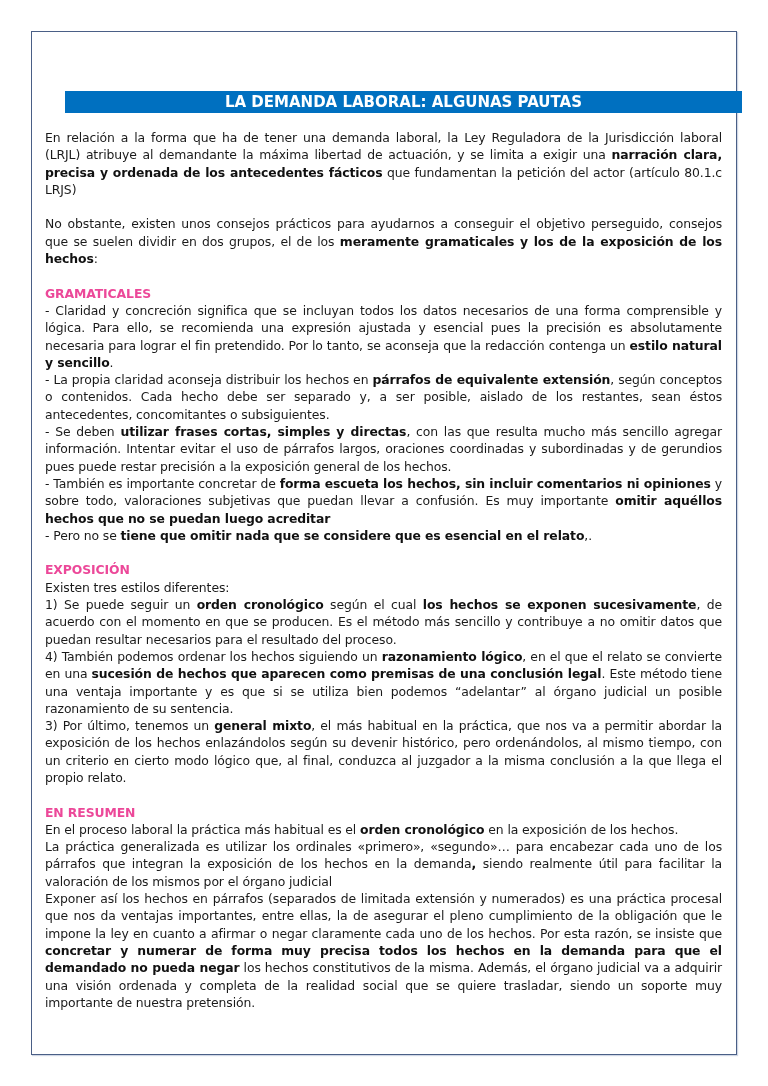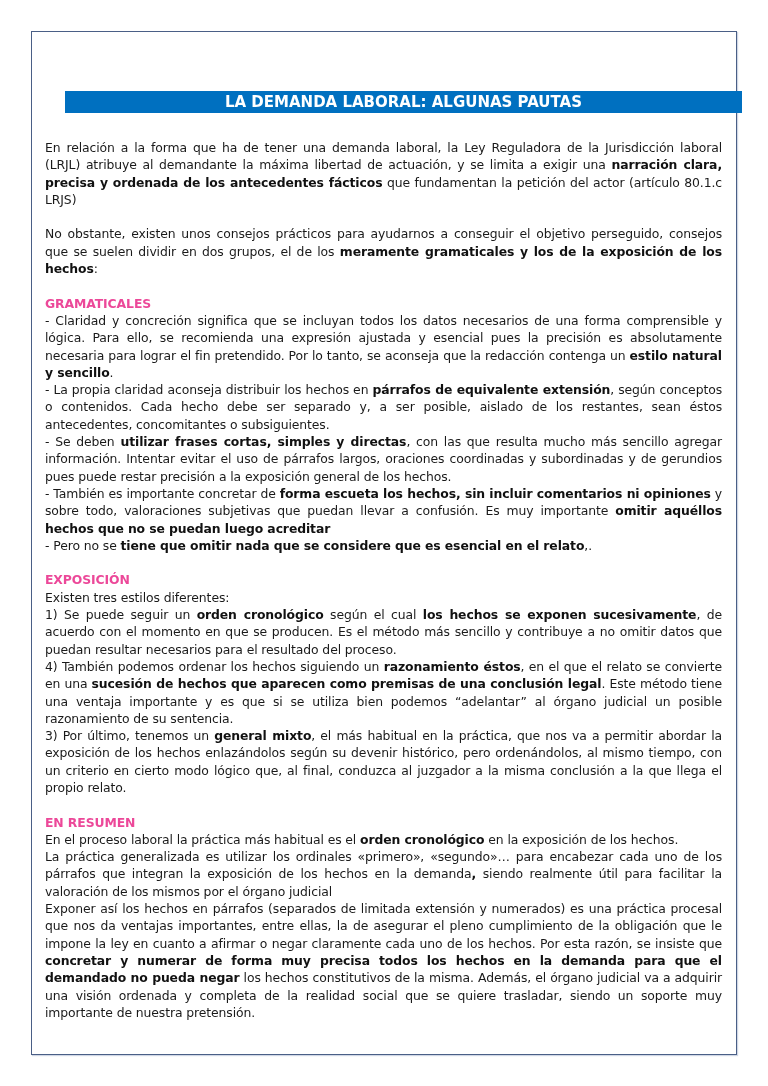--- a/index.html
+++ b/index.html
@@ -42,21 +42,20 @@
     }
     .content {
       position: absolute;
       left: 45px;
       top: 129px;
       width: 677px;
       font-size: 12.4px;
       line-height: 17.3px;
       text-align: justify;
       letter-spacing: -0.1px;
-      margin-top: 10px;
     }
     .content p {
       margin: 0;
     }
     .gap {
       height: 17.3px;
     }
     .heading {
       color: #ec4899;
       font-weight: bold;
@@ -96,21 +95,21 @@
   <p><span>- Pero no se </span><b>tiene que omitir nada que se considere que es esencial en el relato</b><span>,.</span></p>
 
   <div class="gap"></div>
 
   <p class="heading">EXPOSICIÓN</p>
 
   <p>Existen tres estilos diferentes:</p>
 
   <p><span>1) Se puede seguir un </span><b>orden cronológico</b><span> según el cual </span><b>los hechos se exponen sucesivamente</b><span>, de acuerdo con el momento en que se producen. Es el método más sencillo y contribuye a no omitir datos que puedan resultar necesarios para el resultado del proceso.</span></p>
 
-  <p><span>4) También podemos ordenar los hechos siguiendo un </span><b>razonamiento éstos</b><span>, en el que el relato se convierte en una </span><b>sucesión de hechos que aparecen como premisas de una conclusión legal</b><span>. Este método tiene una ventaja importante y es que si se utiliza bien podemos “adelantar” al órgano judicial un posible razonamiento de su sentencia.</span></p>
+  <p><span>4) También podemos ordenar los hechos siguiendo un </span><b>razonamiento lógico</b><span>, en el que el relato se convierte en una </span><b>sucesión de hechos que aparecen como premisas de una conclusión legal</b><span>. Este método tiene una ventaja importante y es que si se utiliza bien podemos “adelantar” al órgano judicial un posible razonamiento de su sentencia.</span></p>
 
   <p><span>3) Por último, tenemos un </span><b>general mixto</b><span>, el más habitual en la práctica, que nos va a permitir abordar la exposición de los hechos enlazándolos según su devenir histórico, pero ordenándolos, al mismo tiempo, con un criterio en cierto modo lógico que, al final, conduzca al juzgador a la misma conclusión a la que llega el propio relato.</span></p>
 
   <div class="gap"></div>
 
   <p class="heading">EN RESUMEN</p>
 
   <p><span>En el proceso laboral la práctica más habitual es el </span><b>orden cronológico</b><span> en la exposición de los hechos.</span></p>
 
   <p><span>La práctica generalizada es utilizar los ordinales «primero», «segundo»… para encabezar cada uno de los párrafos que integran la exposición de los hechos en la demanda</span><b>,</b><span> siendo realmente útil para facilitar la valoración de los mismos por el órgano judicial</span></p>

